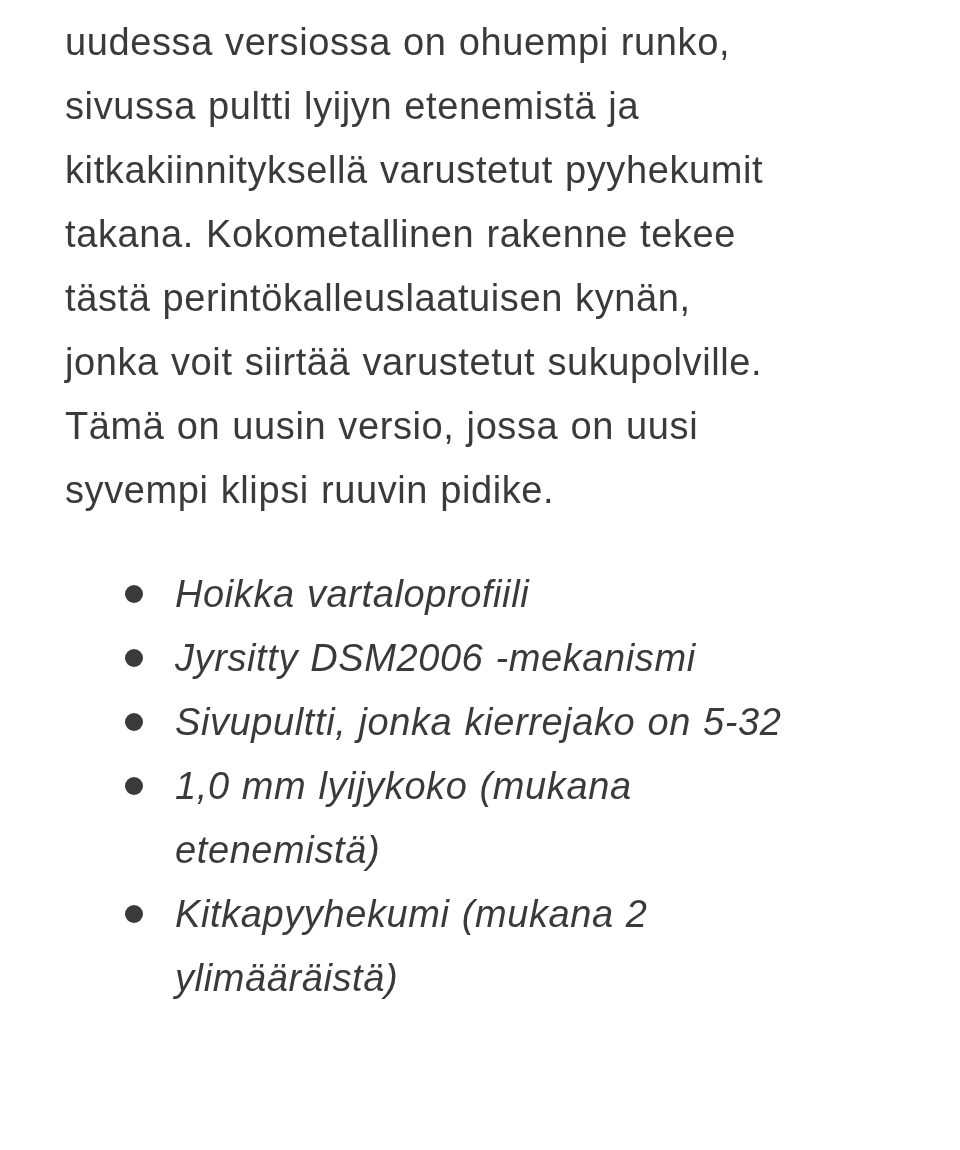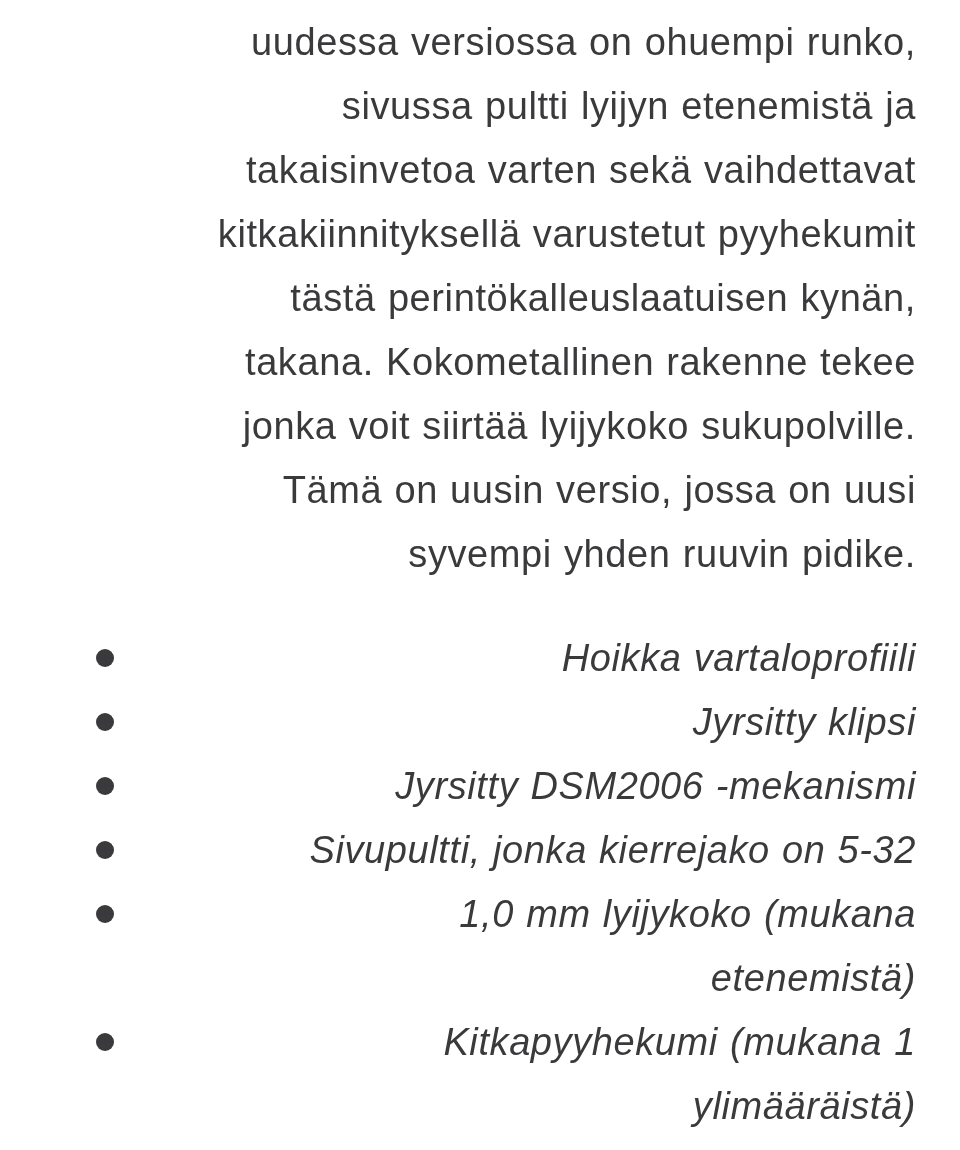--- a/index.html
+++ b/index.html
@@ -9,23 +9,22 @@
     }
     body {
       width: 960px;
       height: 1150px;
       overflow: hidden;
       font-family: "Liberation Sans", "DejaVu Sans", sans-serif;
       color: #3a3a3c;
     }
     .content {
       position: relative;
-      padding: 10px 0 0 36px;
+      padding: 10px 0 0 65px;
       width: 880px;
-      text-align: right;
     }
     .paragraph {
       margin: 0;
       font-size: 38px;
       line-height: 64px;
       letter-spacing: 0.6px;
       word-spacing: 1px;
     }
     .paragraph .line {
       display: block;
@@ -59,50 +58,45 @@
       white-space: nowrap;
     }
   </style>
 </head>
 <body>
 
 <div class="content">
   <p class="paragraph">
     <span class="line">uudessa versiossa on ohuempi runko,</span>
     <span class="line">sivussa pultti lyijyn etenemistä ja</span>
-    <span class="line">takaisinvetoa varten sekä vaihdettavat</span>
     <span class="line">kitkakiinnityksellä varustetut pyyhekumit</span>
+    <span class="line">takana. Kokometallinen rakenne tekee</span>
     <span class="line">tästä perintökalleuslaatuisen kynän,</span>
-    <span class="line">takana. Kokometallinen rakenne tekee</span>
-    <span class="line">jonka voit siirtää lyijykoko sukupolville.</span>
+    <span class="line">jonka voit siirtää varustetut sukupolville.</span>
     <span class="line">Tämä on uusin versio, jossa on uusi</span>
-    <span class="line">syvempi yhden ruuvin pidike.</span>
+    <span class="line">syvempi klipsi ruuvin pidike.</span>
   </p>
 
   <ul class="bullet-list">
     <li class="bullet-item">
       <span class="bullet"></span>
       <span class="line">Hoikka vartaloprofiili</span>
-    </li>
-    <li class="bullet-item">
-      <span class="bullet"></span>
-      <span class="line">Jyrsitty klipsi</span>
     </li>
     <li class="bullet-item">
       <span class="bullet"></span>
       <span class="line">Jyrsitty DSM2006 -mekanismi</span>
     </li>
     <li class="bullet-item">
       <span class="bullet"></span>
       <span class="line">Sivupultti, jonka kierrejako on 5-32</span>
     </li>
     <li class="bullet-item">
       <span class="bullet"></span>
       <span class="line">1,0 mm lyijykoko (mukana</span>
       <span class="line">etenemistä)</span>
     </li>
     <li class="bullet-item">
       <span class="bullet"></span>
-      <span class="line">Kitkapyyhekumi (mukana 1</span>
+      <span class="line">Kitkapyyhekumi (mukana 2</span>
       <span class="line">ylimääräistä)</span>
     </li>
   </ul>
 </div>
 
 </body></html>

